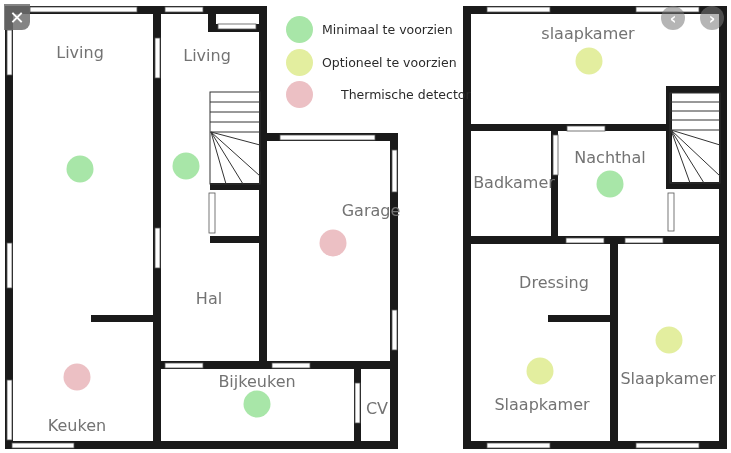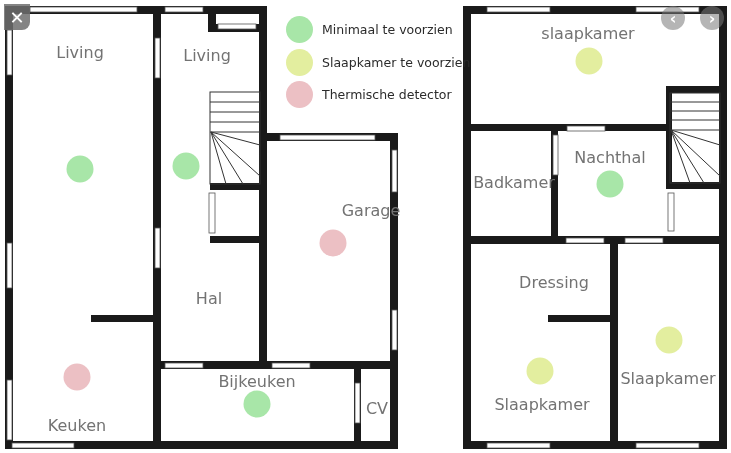--- a/index.html
+++ b/index.html
@@ -138,23 +138,23 @@
 <span class="room-label" style="left:542px; top:395px;">Slaapkamer</span>
 <span class="room-label" style="left:668px; top:369px;">Slaapkamer</span>
 
 <div>
   <div class="legend-item" style="left:286px; top:16px;">
     <span class="legend-dot" style="background:#a8e6a8;"></span>
     <span class="legend-text">Minimaal te voorzien</span>
   </div>
   <div class="legend-item" style="left:286px; top:49px;">
     <span class="legend-dot" style="background:#e3ee9f;"></span>
-    <span class="legend-text">Slaapkamer te voorzien</span>
+    <span class="legend-text">Optioneel te voorzien</span>
   </div>
-  <div class="legend-item" style="left:286px; top:81px;">
+  <div class="legend-item" style="left:286px; top:81px;gap:19px;">
     <span class="legend-dot" style="background:#ecc0c4;"></span>
     <span class="legend-text">Thermische detector</span>
   </div>
 </div>
 
 <div class="close-btn">
   <span>✕</span>
 </div>
 <div class="overlay-btn" style="left:661px; top:6px;">
   <span>‹</span>

